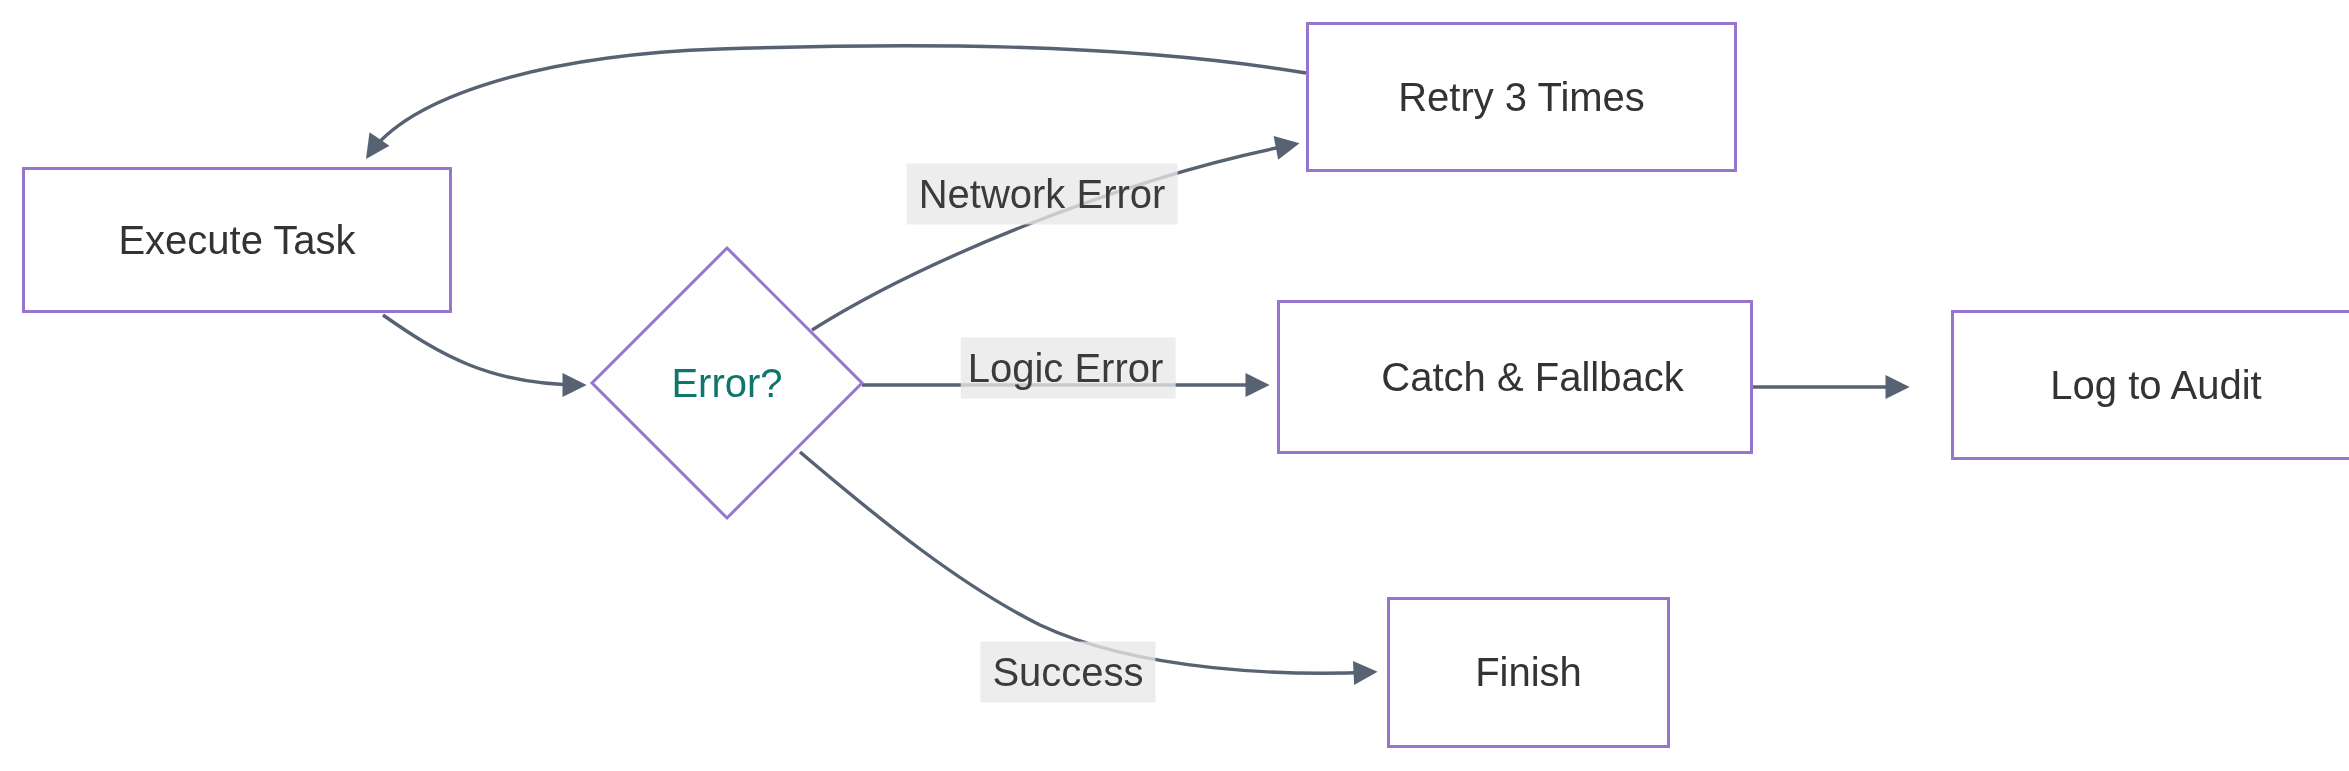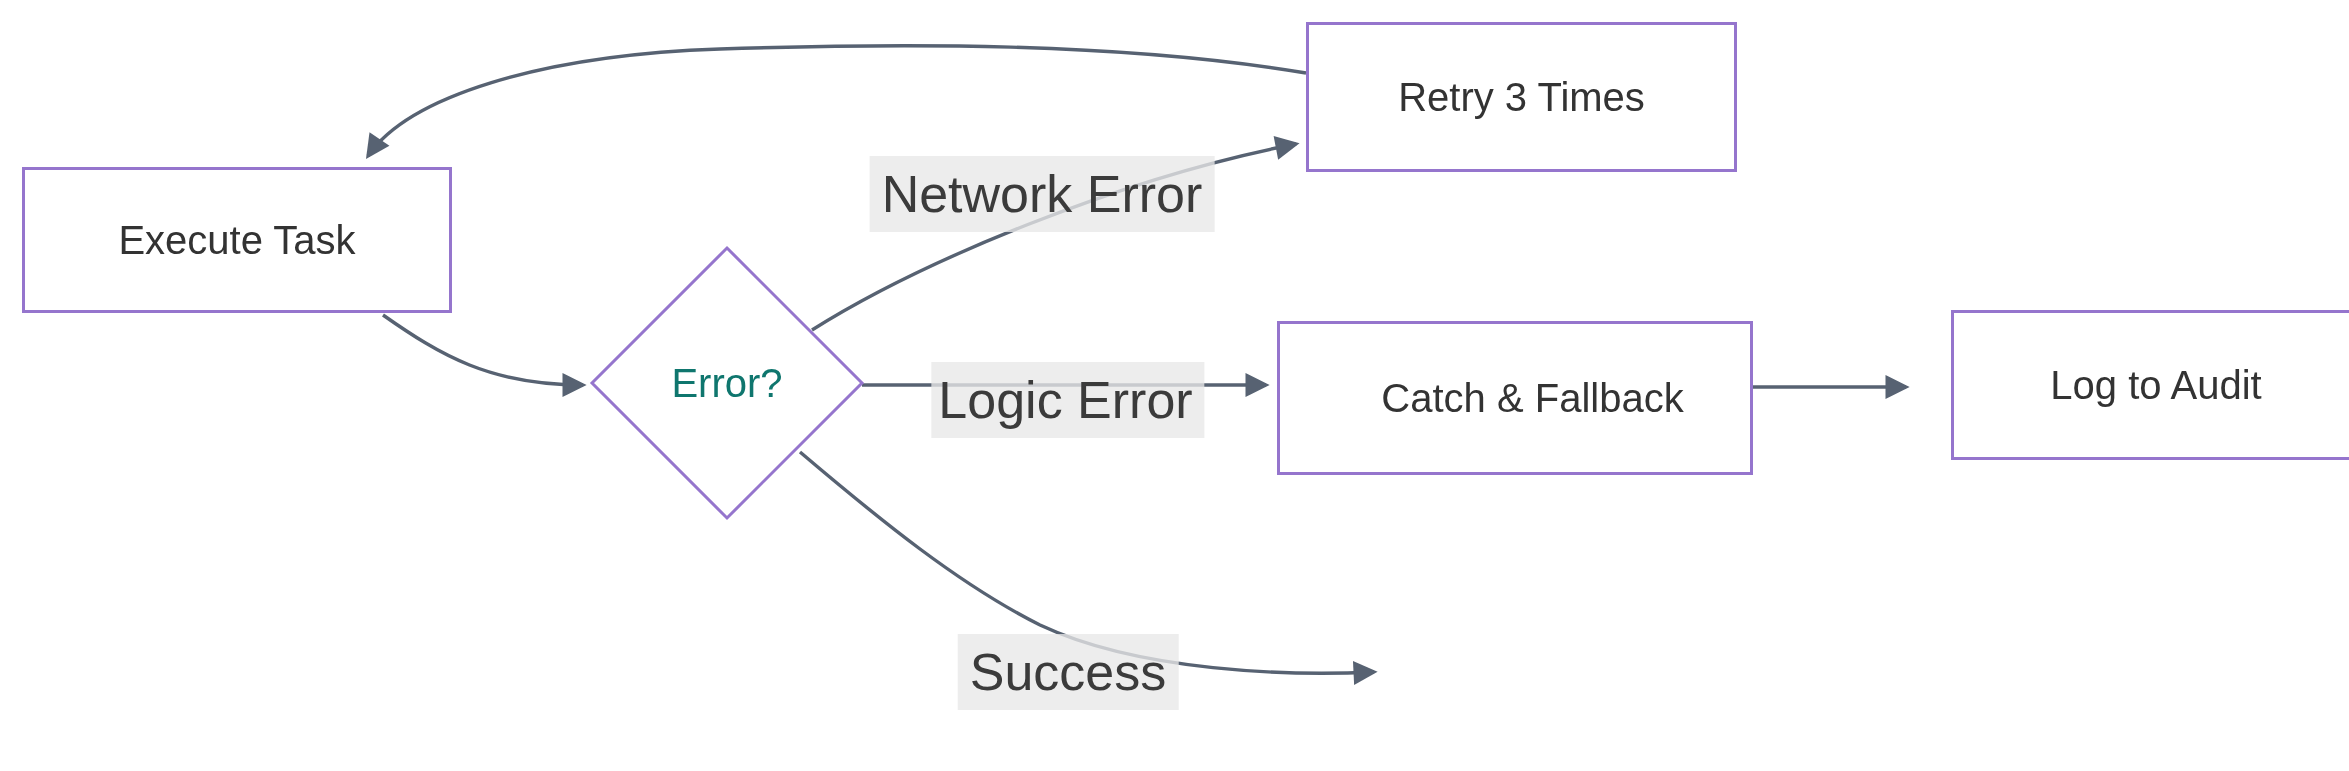--- a/index.html
+++ b/index.html
@@ -39,45 +39,45 @@
     color: #333333;
     font-size: 40px;
     display: flex;
     align-items: center;
     justify-content: center;
     text-align: left;
     z-index: 3;
   }
   #node-execute { left: 22px;   top: 167px; width: 430px; height: 146px; }
   #node-retry   { left: 1306px; top: 22px;  width: 431px; height: 150px; }
-  #node-catch   { left: 1277px; top: 321px; width: 476px; height: 154px; padding-left: 35px; }
+  #node-catch   { left: 1277px; top: 300px; width: 476px; height: 154px; padding-left: 35px; }
   #node-log     { left: 1918px; top: 310px; width: 410px; height: 150px; margin-left: 33px; }
   #node-finish  { left: 1387px; top: 597px; width: 283px; height: 151px; }
   .diamond-label {
     position: absolute;
     left: 727px;
     top: 383px;
     transform: translate(-50%, -50%);
     color: #0f766e;
     font-size: 40px;
     white-space: nowrap;
     z-index: 3;
   }
   .edge-label {
     position: absolute;
     transform: translate(-50%, -50%);
     background: rgba(232, 232, 232, 0.78);
     color: #3b3b3b;
-    font-size: 52px;
+    font-size: 40px;
     padding: 8px 12px;
     white-space: nowrap;
     z-index: 2;
   }
   #label-network { left: 1042px; top: 194px; }
-  #label-logic   { left: 1068px; top: 400px; padding-left: 7px; }
+  #label-logic   { left: 1068px; top: 368px; padding-left: 7px; }
   #label-success { left: 1068px; top: 672px; }
 </style>
 </head>
 <body>
 
 <div class="canvas">
 
   <svg class="edges-layer" width="2349" height="771" viewBox="0 0 2349 771">
     <defs>
       <marker id="arrow" viewBox="0 0 12 12" refX="9.5" refY="6" markerWidth="8.5" markerHeight="8.5" orient="auto-start-reverse">
@@ -111,20 +111,23 @@
   </div>
 
   <div class="node" id="node-catch">
     <span>Catch &amp; Fallback</span>
   </div>
 
   <div class="node" id="node-log">
     <span>Log to Audit</span>
   </div>
 
+  <div class="node" id="node-finish">
+    <span>Finish</span>
+  </div>
 
   <div class="edge-label" id="label-network">Network Error</div>
 
   <div class="edge-label" id="label-logic">Logic Error</div>
 
   <div class="edge-label" id="label-success">Success</div>
 
 </div>
 
 </body></html>

